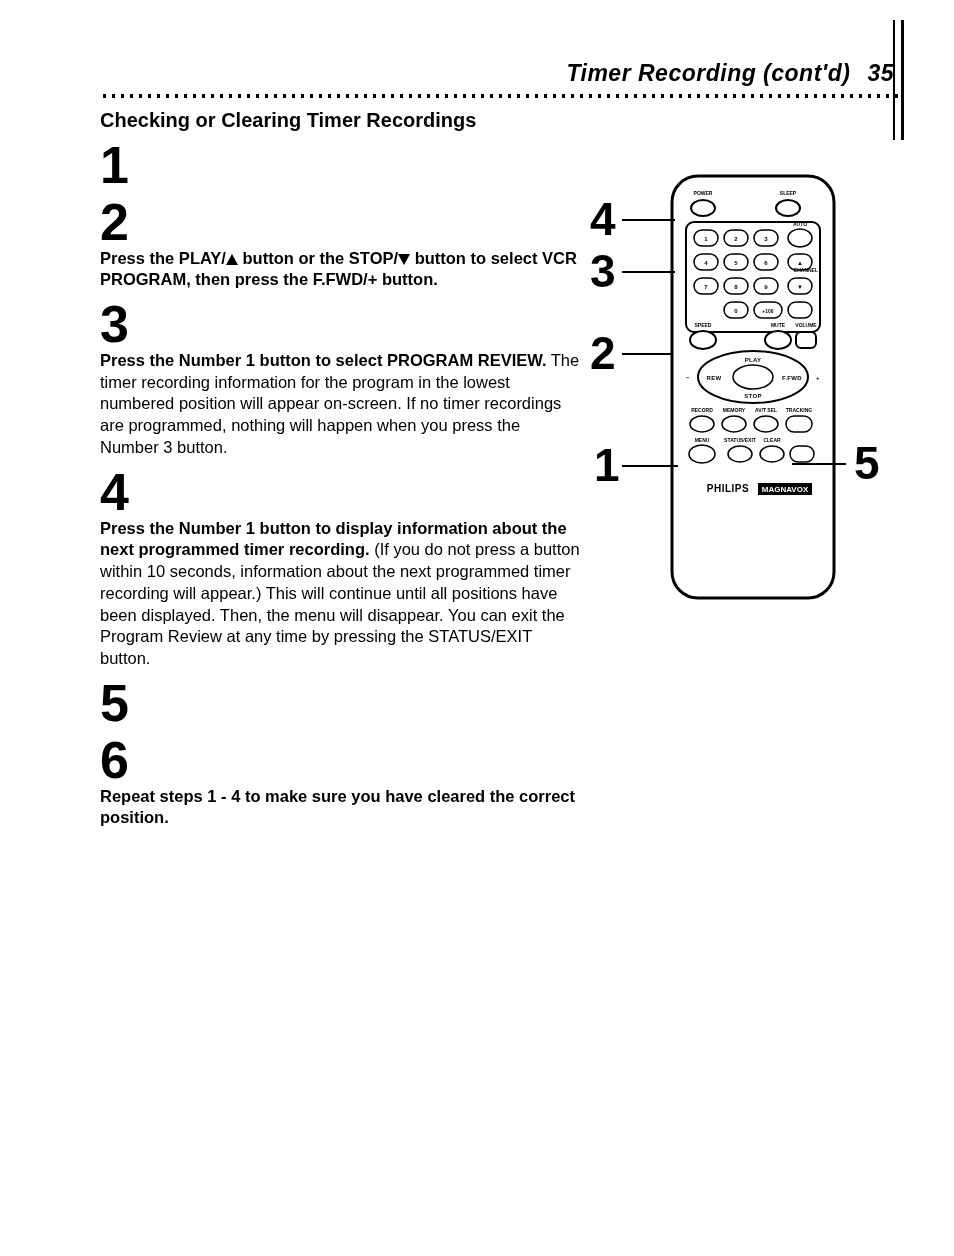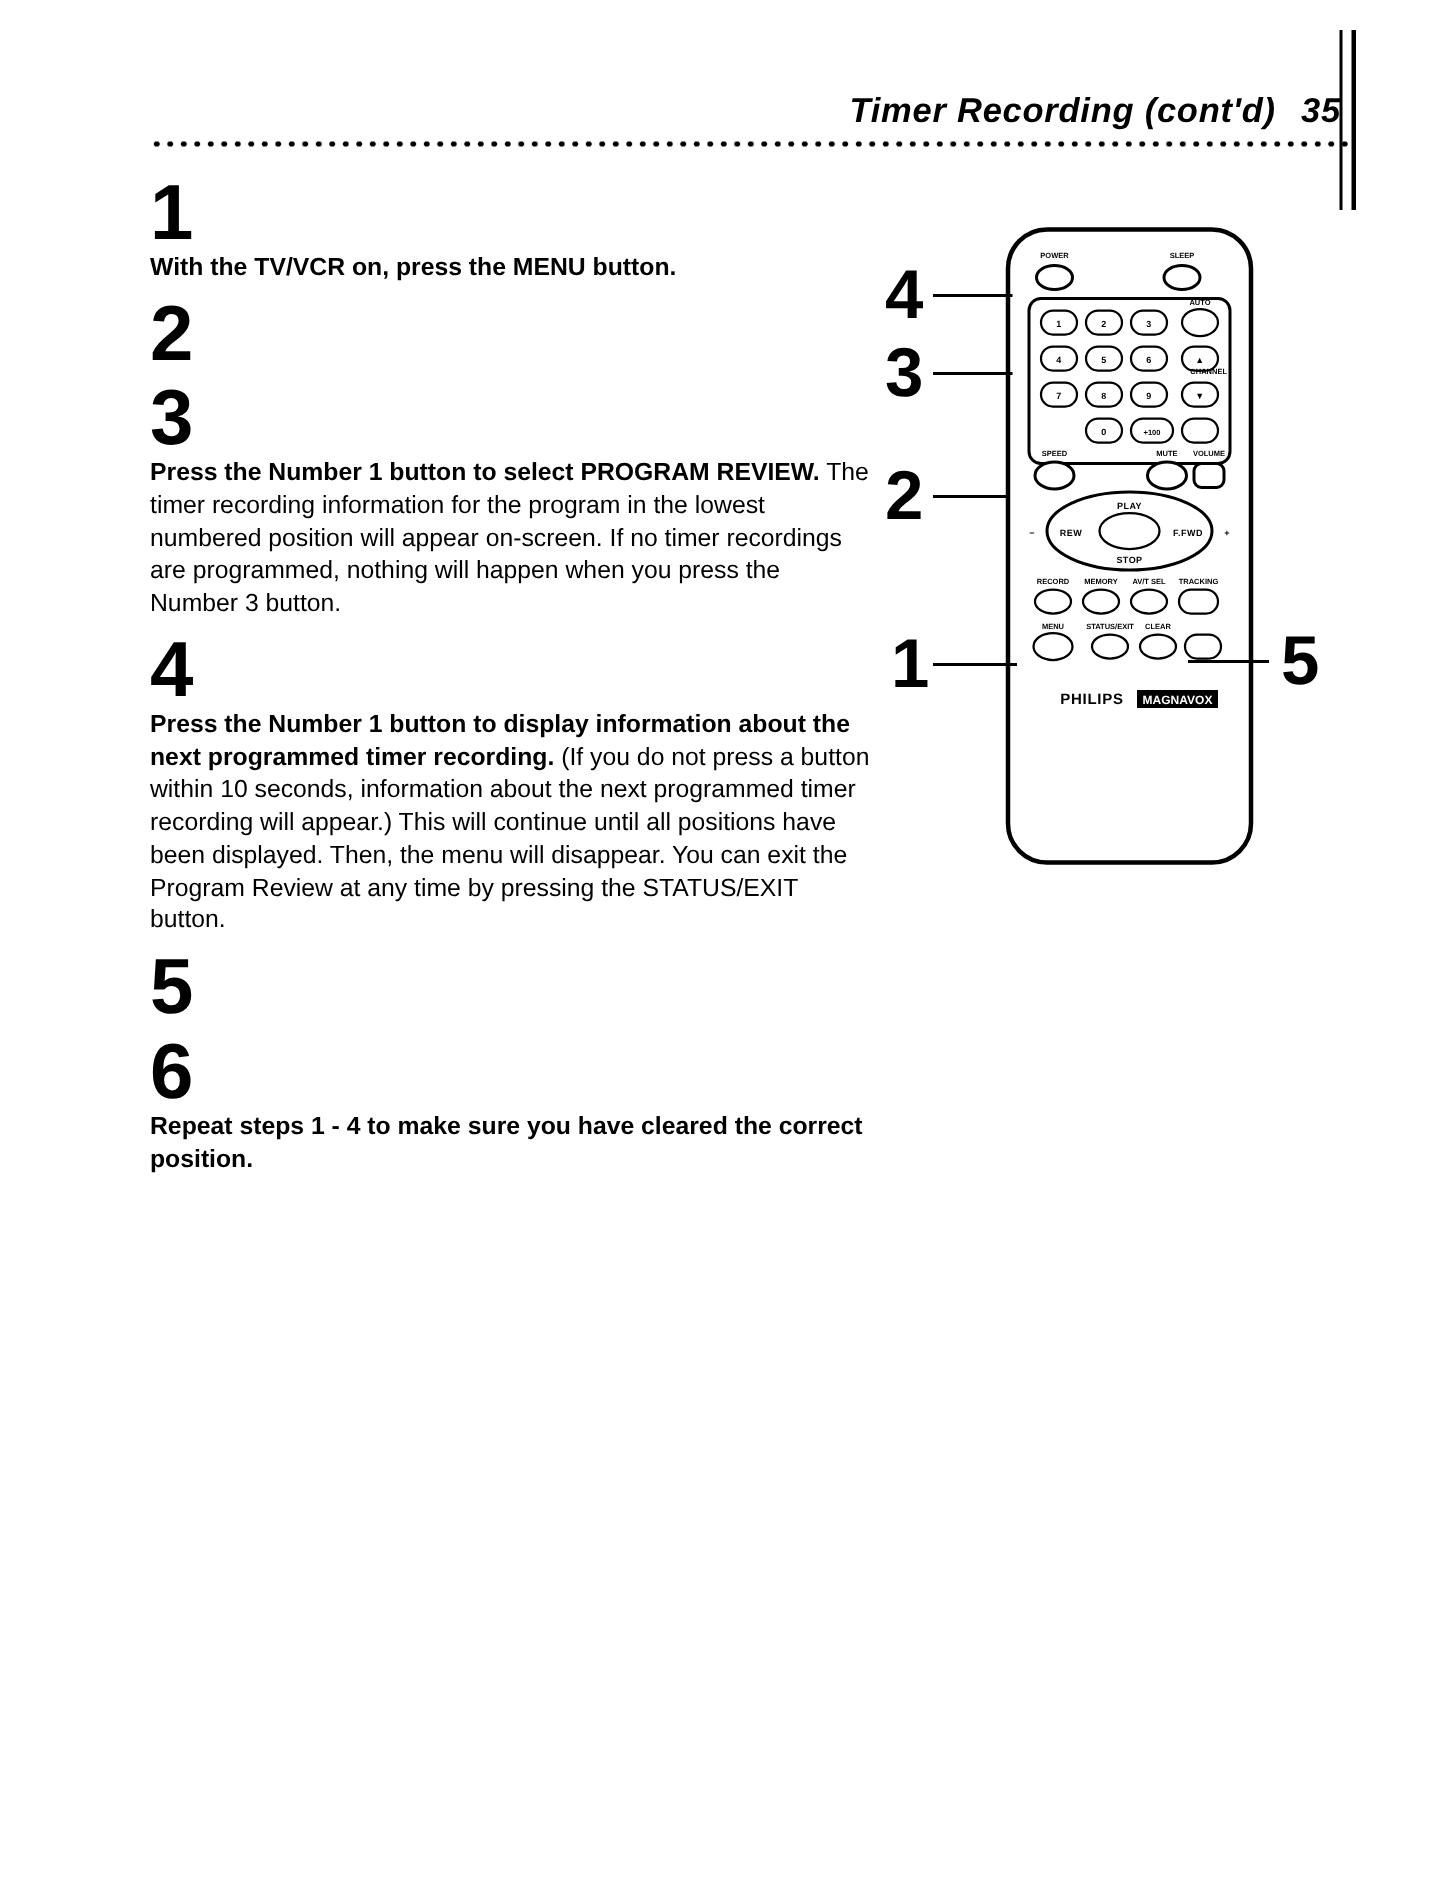--- a/index.html
+++ b/index.html
@@ -149,31 +149,36 @@
 
 <div class="page">
   <div class="right-rule"></div>
 
   <div class="header">
     <span>Timer Recording (cont'd)</span>
     <span class="pn">35</span>
   </div>
   <div class="dots"></div>
 
+  <div class="section-title">Checking or Clearing Timer Recordings</div>
 
   <div class="cols">
     <div class="left">
 
       <div class="step">
         <div class="num">1</div>
-        <div class="body"><b>With the TV/VCR on, press the MENU button.</b></div>
       </div>
 
       <div class="step">
         <div class="num">2</div>
+        <div class="body">
+          <b>
+            <span>Press the PLAY/</span><span class="up-tri"></span><span> button or the STOP/</span><span class="dn-tri"></span><span> button to select VCR PROGRAM, then press the F.FWD/+ button.</span>
+          </b>
+        </div>
       </div>
 
       <div class="step">
         <div class="num">3</div>
         <div class="body"><b>Press the Number 1 button to select PROGRAM REVIEW.</b><span> The timer recording information for the program in the lowest numbered position will appear on-screen. If no timer recordings are programmed, nothing will happen when you press the Number 3 button.</span></div>
       </div>
 
       <div class="step">
         <div class="num">4</div>
         <div class="body"><b>Press the Number 1 button to display information about the next programmed timer recording.</b><span> (If you do not press a button within 10 seconds, information about the next programmed timer recording will appear.) This will continue until all positions have been displayed. Then, the menu will disappear. You can exit the Program Review at any time by pressing the STATUS/EXIT button.</span></div>

